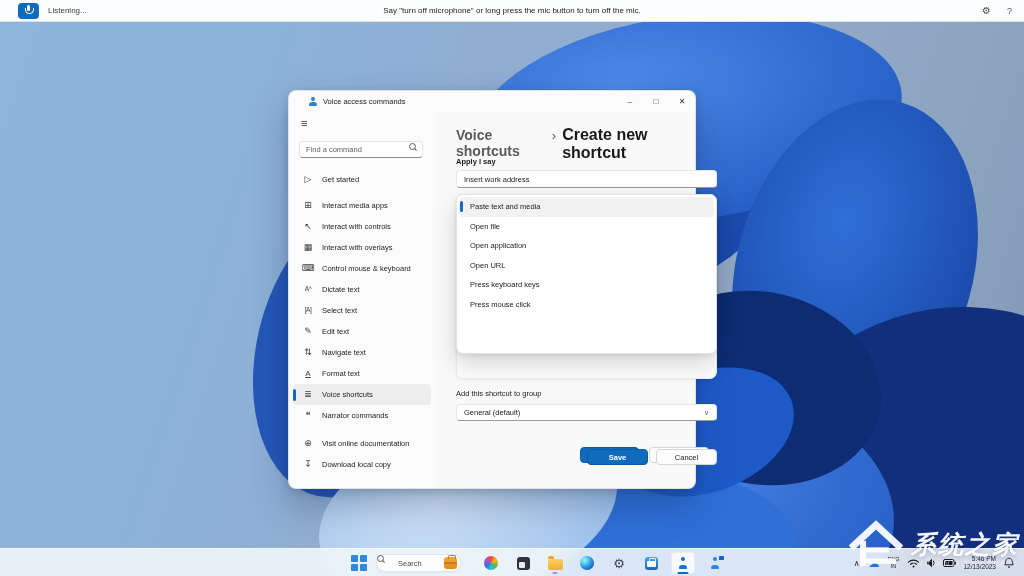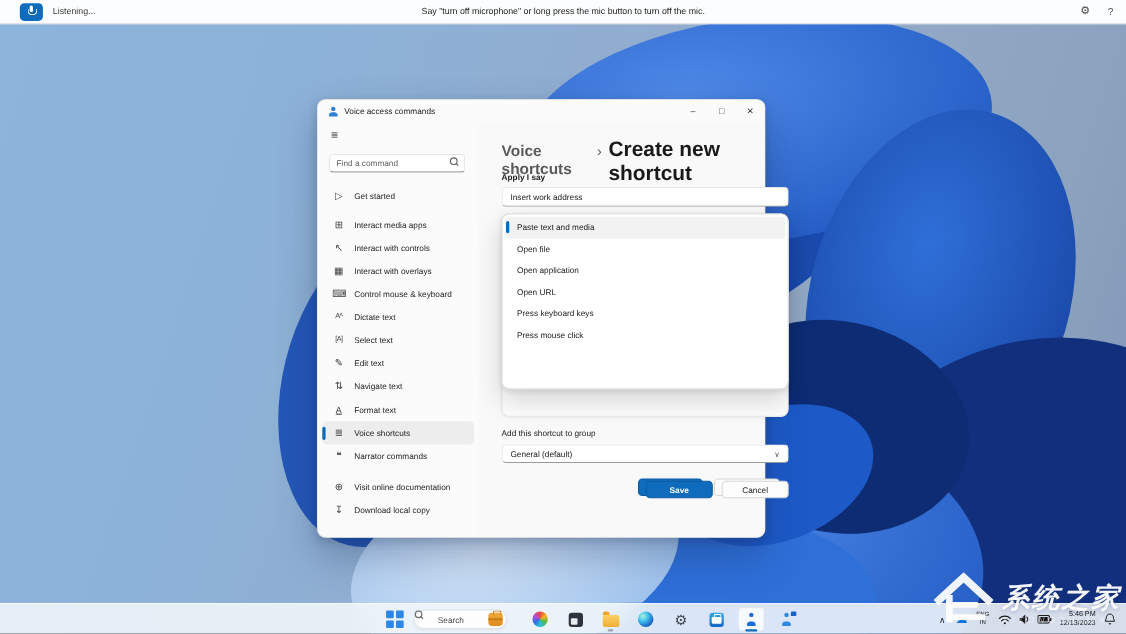--- a/index.html
+++ b/index.html
@@ -20,21 +20,21 @@
                       border:1px solid currentColor; border-top:none; border-radius:0 0 5px 5px; }
   .vb-status { margin-left:9px; font-size:8px; color:#3a3a3a; }
   .vb-hint { position:absolute; left:50%; transform:translateX(-50%); font-size:8px; color:#222; white-space:nowrap; }
   .vb-right { margin-left:auto; display:flex; align-items:center; gap:16px; padding-right:12px; }
   .vb-gear { font-size:10px; color:#4d4d4d; cursor:pointer; }
   .vb-help { font-size:9px; color:#4d4d4d; cursor:pointer; }
 
   
   .window { position:absolute; left:288px; top:90px; width:408px; height:399px; z-index:20;
             background:#fbfbfb; border-radius:8px; border:1px solid rgba(0,0,0,.10);
-            box-shadow:0 16px 36px rgba(20,40,80,.30), 0 3px 8px rgba(20,40,80,.18); }
+            box-shadow:0 16px 36px rgba(20,40,80,.30), 0 3px 8px rgba(20,40,80,.18);padding-left:10px; }
   .titlebar { position:relative; height:21px; display:flex; align-items:center; padding-left:9px; gap:6px; }
   .win-title { font-size:7.5px; color:#1a1a1a; }
   .win-controls { position:absolute; right:0; top:0; height:21px; display:flex; }
   .win-btn { width:26px; height:21px; display:flex; align-items:center; justify-content:center;
              font-size:8px; color:#333; cursor:pointer; }
   .win-btn.close { border-top-right-radius:8px; }
 
   .person { width:10px; height:10px; position:relative; }
   .person::before { content:""; position:absolute; left:50%; transform:translateX(-50%); top:0;
                     width:4px; height:4px; border-radius:50%; background:currentColor; }
@@ -67,32 +67,32 @@
   .g-microphone-icon::before { content:""; position:absolute; left:5px; top:0; width:2.5px; height:5.5px; background:#3c3c3c; border-radius:1.5px; }
   .g-microphone-icon::after { content:""; position:absolute; left:3.5px; top:2.5px; width:5.5px; height:4.5px;
                               border:1px solid #3c3c3c; border-top:none; border-radius:0 0 4px 4px; }
   .g-dictate-icon, .g-select-text-icon { font-size:6.5px !important; letter-spacing:-0.5px; }
   .g-format-icon { text-decoration:underline; font-size:8px !important; }
 
   .content { position:absolute; left:146px; top:0; right:0; bottom:0; background:#f9f9f9; border-radius:0 0 8px 0; }
   .breadcrumb { position:absolute; left:21px; top:14px; display:flex; align-items:baseline; gap:6px; }
   .bc-parent { font-size:14px; font-weight:600; color:#5a5a5a; cursor:pointer; }
   .bc-sep { font-size:13px; color:#5a5a5a; }
-  .bc-current { font-size:19px; font-weight:700; color:#191919; }
+  .bc-current { font-size:16px; font-weight:700; color:#191919; }
 
   .form { position:absolute; left:21px; top:0; width:261px; height:100%; }
   .lbl { position:absolute; font-size:7.5px; font-weight:600; color:#1b1b1b; }
   .lbl-when { top:45px; }
   .phrase-input { position:absolute; top:58px; left:0; width:261px; height:18px; background:#fff;
                   border:1px solid #e7e7e7; border-bottom-color:#989898; border-radius:4px;
                   font-size:7.5px; color:#1b1b1b; padding:0 7px; outline:none; font-family:inherit; }
   .action-card { position:absolute; left:0; top:82px; width:261px; height:185px; background:#fdfdfd;
                  border:1px solid #ececec; border-radius:7px; box-shadow:0 1px 3px rgba(0,0,0,.05); }
   .btn { position:absolute; height:16px; border-radius:4px; font-size:7.5px; display:flex; align-items:center;
-         justify-content:center; cursor:pointer; font-family:inherit; }
+         justify-content:center; cursor:pointer; font-family:inherit;margin-top:12px; }
   .btn.primary { background:var(--accent,#0F6CBD); color:#fff; border:1px solid #0c5ca3; font-weight:600; }
   .btn.secondary { background:#fdfdfd; color:#1a1a1a; border:1px solid #d6d6d6; }
   .btn-apply { left:123px; top:240px; width:59px; }
   .btn-reset { left:192px; top:240px; width:60px; }
 
   .dropdown { position:absolute; left:0; top:82px; width:261px; height:160px; background:#fff;
               border:1px solid #e3e3e3; border-radius:7px; padding:2px 0; z-index:5;
               box-shadow:0 10px 24px rgba(0,0,0,.16), 0 2px 5px rgba(0,0,0,.08); }
   .dd-option { position:relative; height:19.5px; display:flex; align-items:center; padding-left:11px;
                margin:0 2px; border-radius:4px; font-size:7.5px; color:#1b1b1b; cursor:pointer; }

